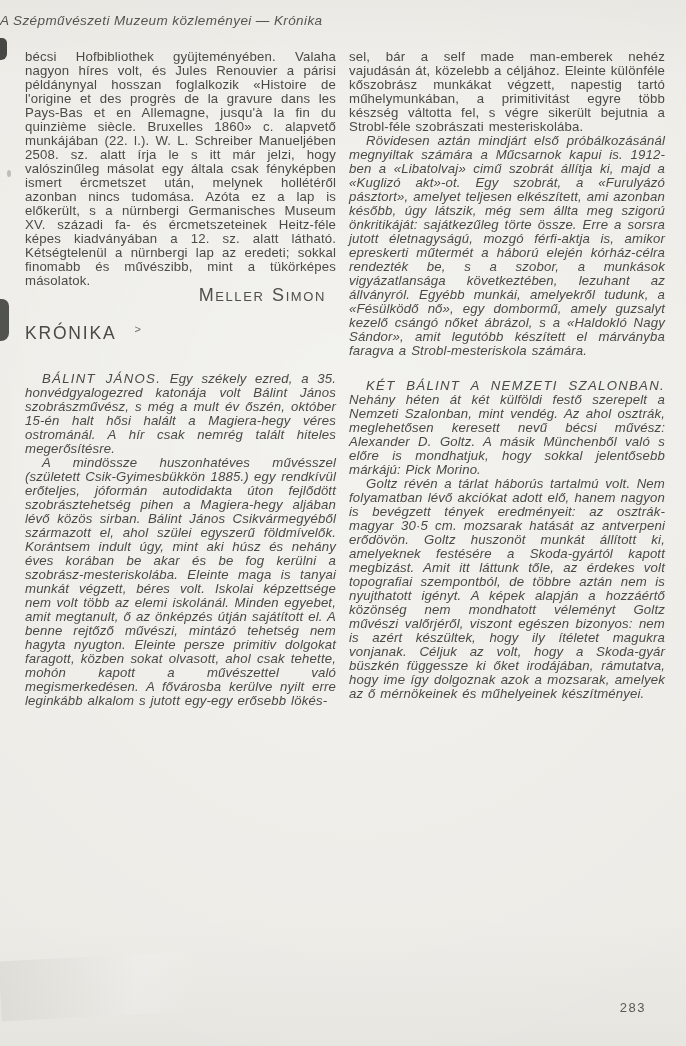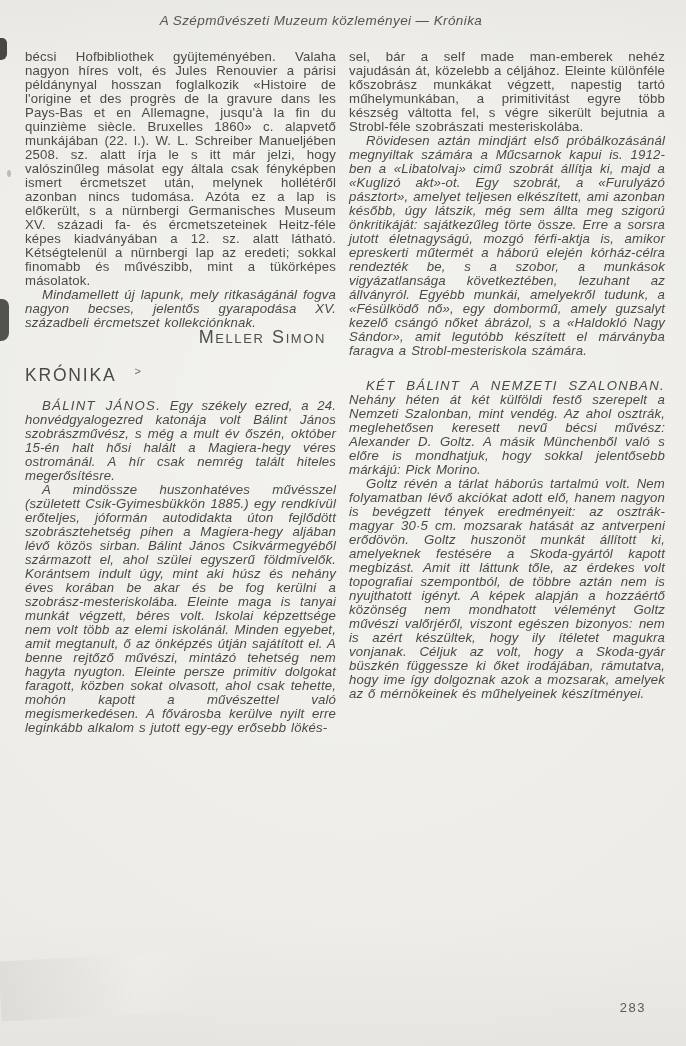--- a/index.html
+++ b/index.html
@@ -9,26 +9,24 @@
     overflow: hidden;
     background-color: #ebeae5;
     background-image:
       radial-gradient(ellipse 120% 90% at 52% 42%, rgba(255,255,255,0.35), rgba(255,255,255,0) 70%),
       linear-gradient(180deg, #e7e6e1 0%, #edece7 8%, #ecebe6 88%, #e6e5e0 100%);
     font-family: "Liberation Sans", sans-serif;
     color: #4b4a46;
   }
   .page-header {
     position: absolute; top: 13px; left: 0; width: 610px;
-    text-align: center;
     font-style: italic;
     font-size: 13.5px;
     letter-spacing: 0.4px;
     color: #565550;
-    padding-left: 16px;
   }
   .col {
     position: absolute; top: 50px;
     font-size: 13.2px;
     line-height: 14px;
     text-align: justify;
     letter-spacing: 0.15px;
     word-spacing: 1px;
   }
   .col-left  { left: 25px;  width: 311px; }
@@ -40,21 +38,21 @@
     margin: 0;
     text-align: right;
     padding-right: 10px;
     font-variant: small-caps;
     letter-spacing: 1.6px;
     font-size: 18px;
     color: #514f4b;
   }
   .kronika-row {
     margin-top: 24px;
-    margin-bottom: 15px;
+    margin-bottom: 30px;
     position: relative;
     text-indent: 0;
     text-align: left;
   }
   .kronika-heading {
     font-size: 17.5px;
     letter-spacing: 1.8px;
     color: #4b4a46;
   }
   .stray-mark {
@@ -82,26 +80,25 @@
     transform: rotate(-3deg);
   }
 </style>
 </head>
 <body>
 
 <div class="page-header">A Szépművészeti Muzeum közleményei — Krónika</div>
 
 <div class="col col-left">
   <p class="para">bécsi Hofbibliothek gyüjteményében. Valaha nagyon híres volt, és Jules Renouvier a párisi példánynyal hosszan foglalkozik «Histoire de l'origine et des progrès de la gravure dans les Pays-Bas et en Allemagne, jusqu'à la fin du quinzième siècle. Bruxelles 1860» c. alapvető munkájában (22. l.). W. L. Schreiber Manueljében 2508. sz. alatt írja le s itt már jelzi, hogy valószinűleg másolat egy általa csak fényképben ismert ércmetszet után, melynek hollétéről azonban nincs tudomása. Azóta ez a lap is előkerült, s a nürnbergi Germanisches Museum XV. századi fa- és ércmetszeteinek Heitz-féle képes kiadványában a 12. sz. alatt látható. Kétségtelenül a nürnbergi lap az eredeti; sokkal finomabb és művészibb, mint a tükörképes másolatok.</p>
-  <p class="para indent">Mindamellett új lapunk, mely ritkaságánál fogva nagyon becses, jelentős gyarapodása XV. századbeli ércmetszet kollekciónknak.</p>
   <p class="signature">Meller Simon</p>
   <div class="para kronika-row">
     <span class="kronika-heading">KRÓNIKA</span><span class="stray-mark">&gt;</span>
   </div>
-  <p class="para indent"><span class="lead">BÁLINT JÁNOS.</span><span> Egy székely ezred, a 24. honvédgyalogezred katonája volt Bálint János szobrászművész, s még a mult év őszén, október 15-én halt hősi halált a Magiera-hegy véres ostrománál. A hír csak nemrég talált hiteles megerősítésre.</span></p>
+  <p class="para indent"><span class="lead">BÁLINT JÁNOS.</span><span> Egy székely ezred, a 35. honvédgyalogezred katonája volt Bálint János szobrászművész, s még a mult év őszén, október 15-én halt hősi halált a Magiera-hegy véres ostrománál. A hír csak nemrég talált hiteles megerősítésre.</span></p>
   <p class="para indent">A mindössze huszonhatéves művésszel (született Csik-Gyimesbükkön 1885.) egy rendkívül erőteljes, jóformán autodidakta úton fejlődött szobrásztehetség pihen a Magiera-hegy aljában lévő közös sirban. Bálint János Csikvármegyéből származott el, ahol szülei egyszerű földmívelők. Korántsem indult úgy, mint aki húsz és nehány éves korában be akar és be fog kerülni a szobrász-mesteriskolába. Eleinte maga is tanyai munkát végzett, béres volt. Iskolai képzettsége nem volt több az elemi iskolánál. Minden egyebet, amit megtanult, ő az önképzés útján sajátított el. A benne rejtőző művészi, mintázó tehetség nem hagyta nyugton. Eleinte persze primitiv dolgokat faragott, közben sokat olvasott, ahol csak tehette, mohón kapott a művészettel való megismerkedésen. A fővárosba kerülve nyilt erre leginkább alkalom s jutott egy-egy erősebb lökés-</p>
 </div>
 
 <div class="col col-right">
   <p class="para">sel, bár a self made man-emberek nehéz vajudásán át, közelebb a céljához. Eleinte különféle kőszobrász munkákat végzett, napestig tartó műhelymunkában, a primitivitást egyre több készség váltotta fel, s végre sikerült bejutnia a Strobl-féle szobrászati mesteriskolába.</p>
   <p class="para indent">Rövidesen aztán mindjárt első próbálkozásánál megnyiltak számára a Műcsarnok kapui is. 1912-ben a «Libatolvaj» cimű szobrát állítja ki, majd a «Kuglizó akt»-ot. Egy szobrát, a «Furulyázó pásztort», amelyet teljesen elkészített, ami azonban később, úgy látszik, még sem állta meg szigorú önkritikáját: sajátkezűleg törte össze. Erre a sorsra jutott életnagyságú, mozgó férfi-aktja is, amikor epreskerti műtermét a háború elején kórház-célra rendezték be, s a szobor, a munkások vigyázatlansága következtében, lezuhant az állványról. Egyébb munkái, amelyekről tudunk, a «Fésülködő nő», egy dombormű, amely guzsalyt kezelő csángó nőket ábrázol, s a «Haldokló Nagy Sándor», amit legutóbb készített el márványba faragva a Strobl-mesteriskola számára.</p>
   <p class="para indent section-gap"><span class="lead">KÉT BÁLINT A NEMZETI SZALONBAN.</span><span> Nehány héten át két külföldi festő szerepelt a Nemzeti Szalonban, mint vendég. Az ahol osztrák, meglehetősen keresett nevű bécsi művész: Alexander D. Goltz. A másik Münchenből való s előre is mondhatjuk, hogy sokkal jelentősebb márkájú: Pick Morino.</span></p>
   <p class="para indent">Goltz révén a tárlat háborús tartalmú volt. Nem folyamatban lévő akciókat adott elő, hanem nagyon is bevégzett tények eredményeit: az osztrák-magyar 30·5 cm. mozsarak hatását az antverpeni erődövön. Goltz huszonöt munkát állított ki, amelyeknek festésére a Skoda-gyártól kapott megbizást. Amit itt láttunk tőle, az érdekes volt topografiai szempontból, de többre aztán nem is nyujthatott igényt. A képek alapján a hozzáértő közönség nem mondhatott véleményt Goltz művészi valőrjéről, viszont egészen bizonyos: nem is azért készültek, hogy ily ítéletet magukra vonjanak. Céljuk az volt, hogy a Skoda-gyár büszkén függessze ki őket irodájában, rámutatva, hogy ime így dolgoznak azok a mozsarak, amelyek az ő mérnökeinek és műhelyeinek készítményei.</p>
 </div>
 

